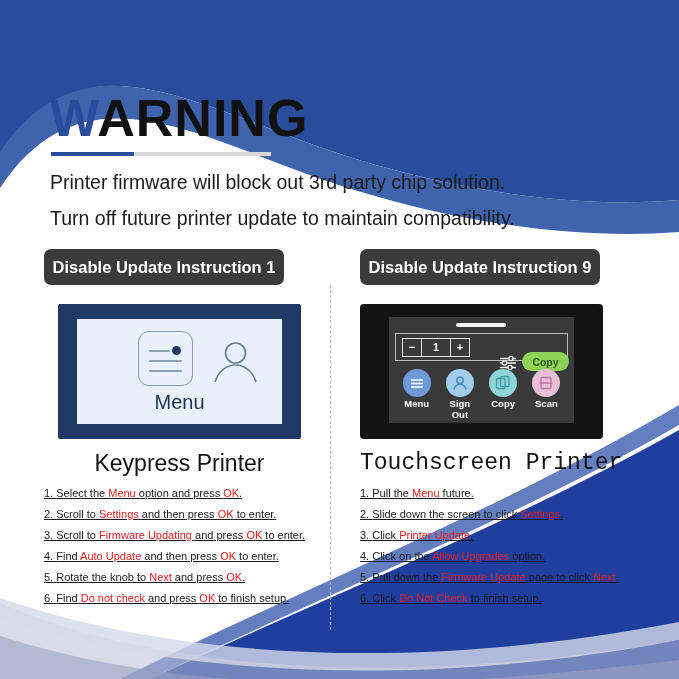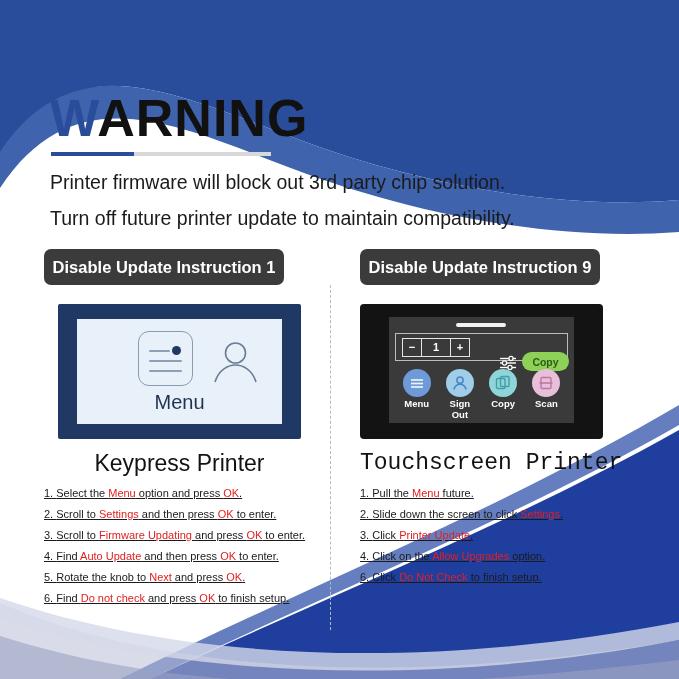--- a/index.html
+++ b/index.html
@@ -261,17 +261,18 @@
         <div class="step"><span>3. </span><span>Scroll to </span><span class="hl">Firmware Updating</span><span> and press </span><span class="hl">OK</span><span> to enter.</span></div>
         <div class="step"><span>4. </span><span>Find </span><span class="hl">Auto Update</span><span> and then press </span><span class="hl">OK</span><span> to enter.</span></div>
         <div class="step"><span>5. </span><span>Rotate the knob to </span><span class="hl">Next</span><span> and press </span><span class="hl">OK</span><span>.</span></div>
         <div class="step"><span>6. </span><span>Find </span><span class="hl">Do not check</span><span> and press </span><span class="hl">OK</span><span> to finish setup.</span></div>
       </div>
     <div class="steps right" id="steps-right">
         <div class="step"><span>1. </span><span>Pull the </span><span class="hl">Menu</span><span> future.</span></div>
         <div class="step"><span>2. </span><span>Slide down the screen to click </span><span class="hl">Settings</span><span>.</span></div>
         <div class="step"><span>3. </span><span>Click </span><span class="hl">Printer Update</span><span>.</span></div>
         <div class="step"><span>4. </span><span>Click on the </span><span class="hl">Allow Upgrades</span><span> option.</span></div>
+        <div class="step"><span>5. </span><span>Pull down the </span><span class="hl">Firmware Update</span><span> page to click </span><span class="hl">Next</span><span>.</span></div>
         <div class="step"><span>6. </span><span>Click </span><span class="hl">Do Not Check</span><span> to finish setup.</span></div>
       </div>
 
   </div>
 </div>
 
 </body></html>

